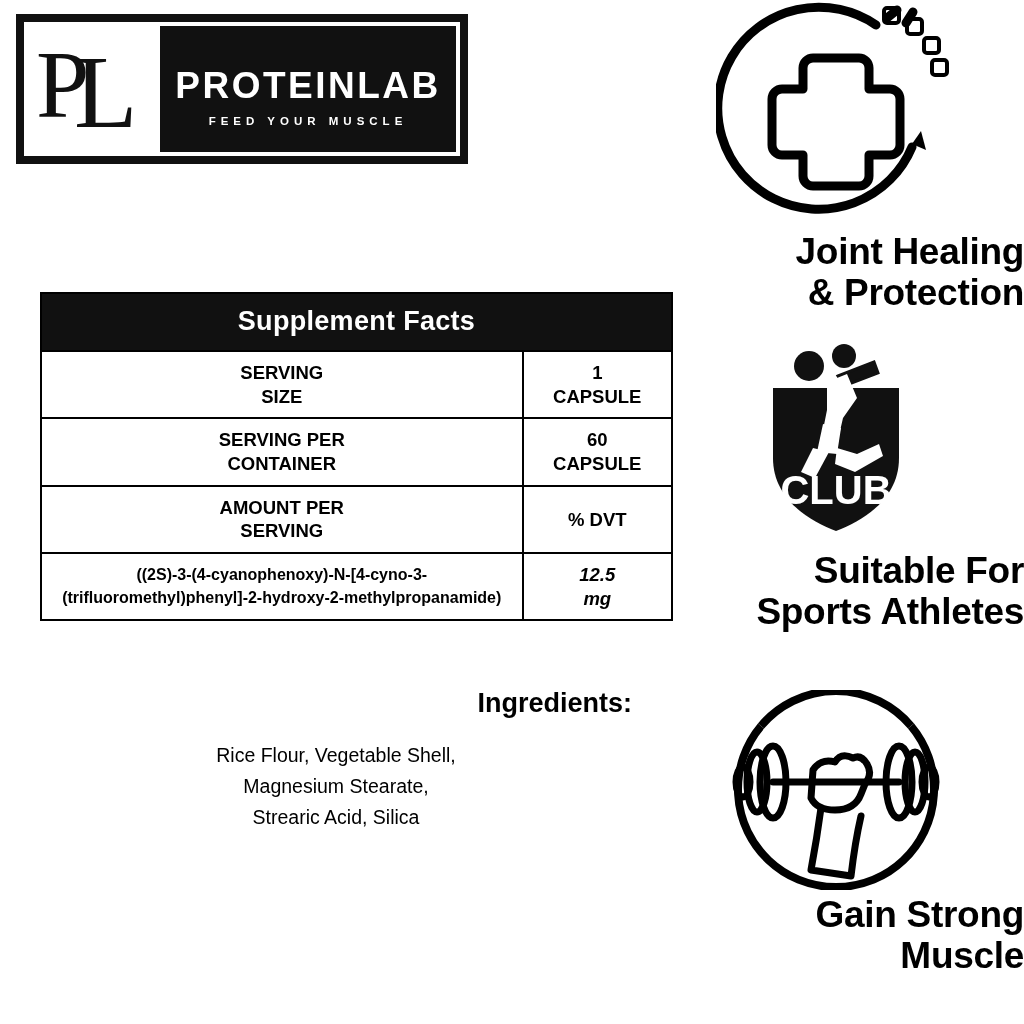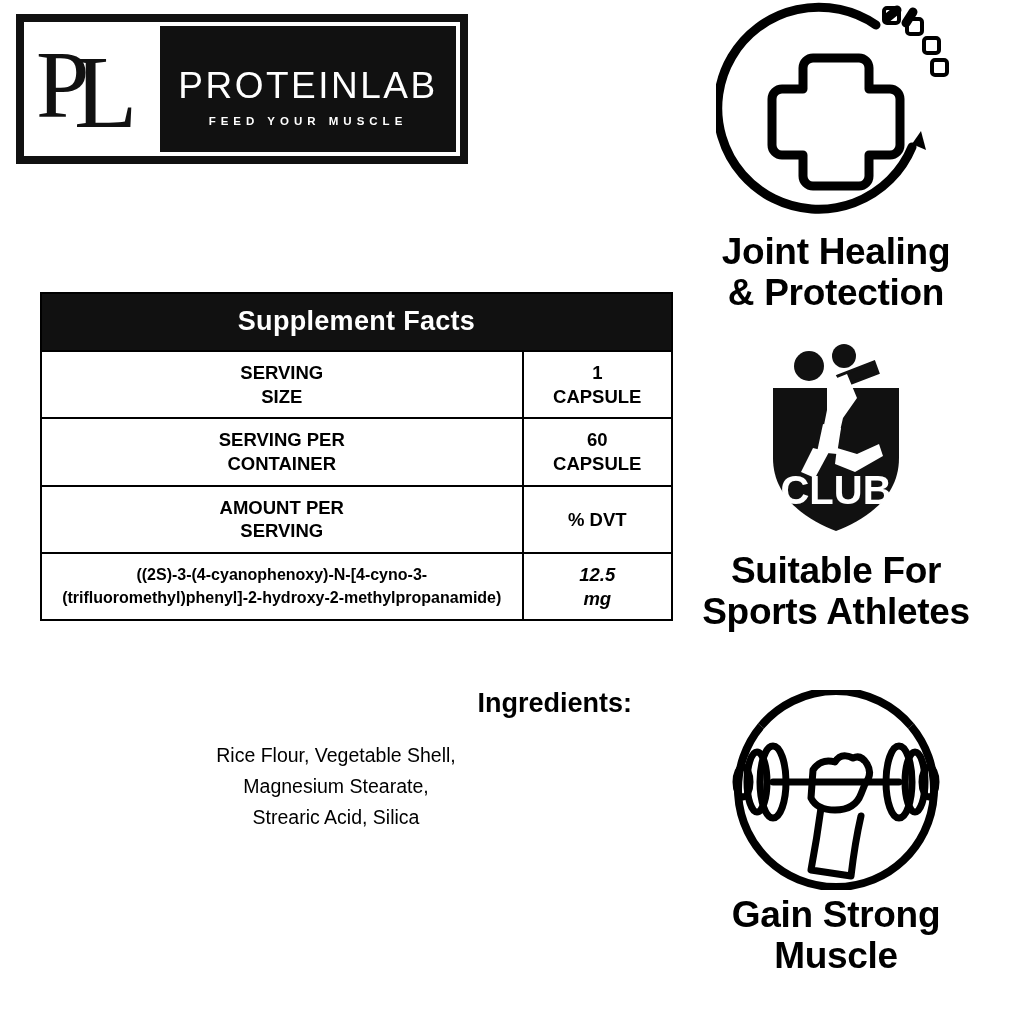--- a/index.html
+++ b/index.html
@@ -50,21 +50,21 @@
     background: #111111;
     display: flex;
     flex-direction: column;
     align-items: center;
     justify-content: center;
     gap: 8px;
   }
   .logo-name {
     color: #ffffff;
     font-size: 37px;
-    font-weight: normal;
+    font-weight: bold;
     letter-spacing: 2.5px;
     margin-top: 13px;
   }
   .logo-tag {
     color: #ffffff;
     font-size: 11.5px;
     letter-spacing: 5px;
     font-weight: bold;
   }
 
@@ -136,21 +136,21 @@
     position: absolute;
     left: 648px;
     top: 0;
     width: 376px;
     height: 1024px;
   }
   .feature {
     position: absolute;
     left: 0;
     width: 376px;
-    text-align: center;
+    text-align: right;
   }
   .feature .icon {
     display: flex;
     align-items: center;
     justify-content: center;
   }
   .feature .caption {
     font-size: 37px;
     font-weight: bold;
     line-height: 1.12;

